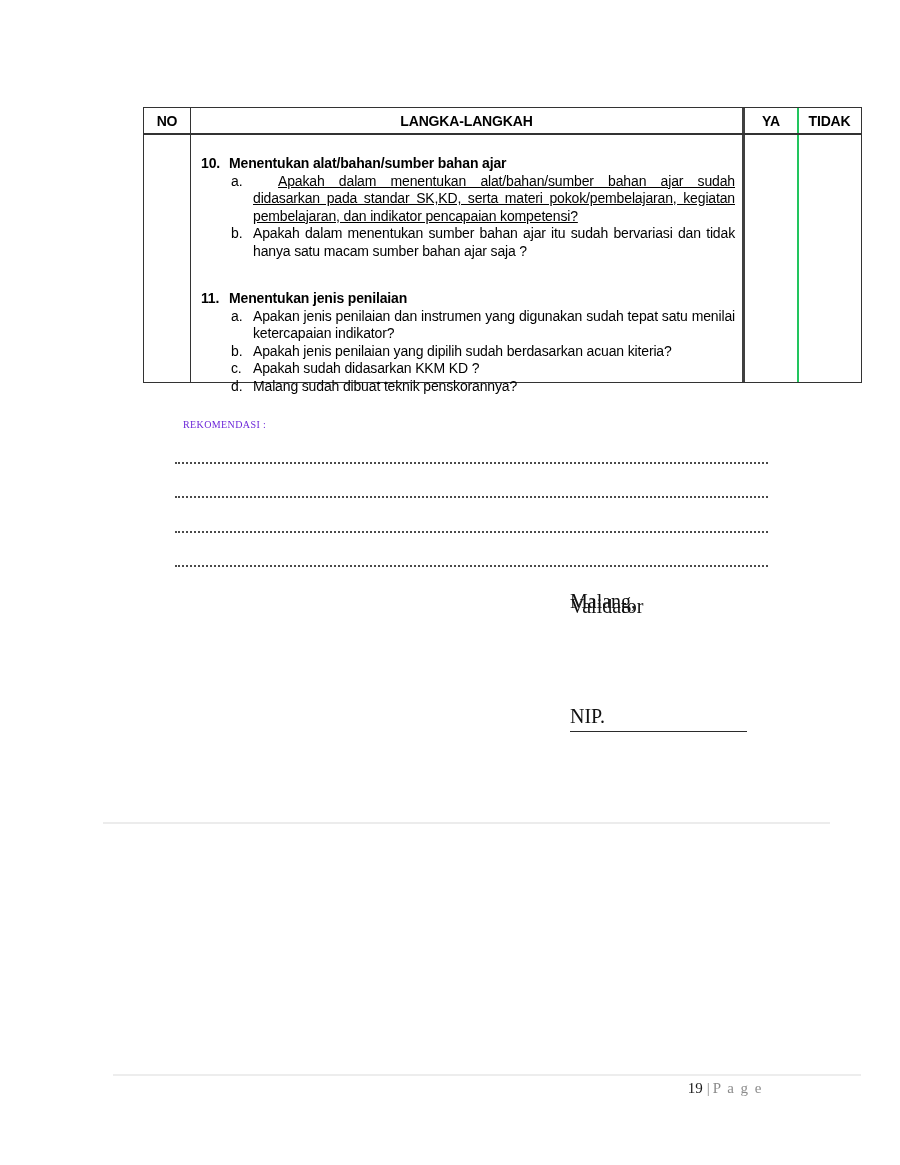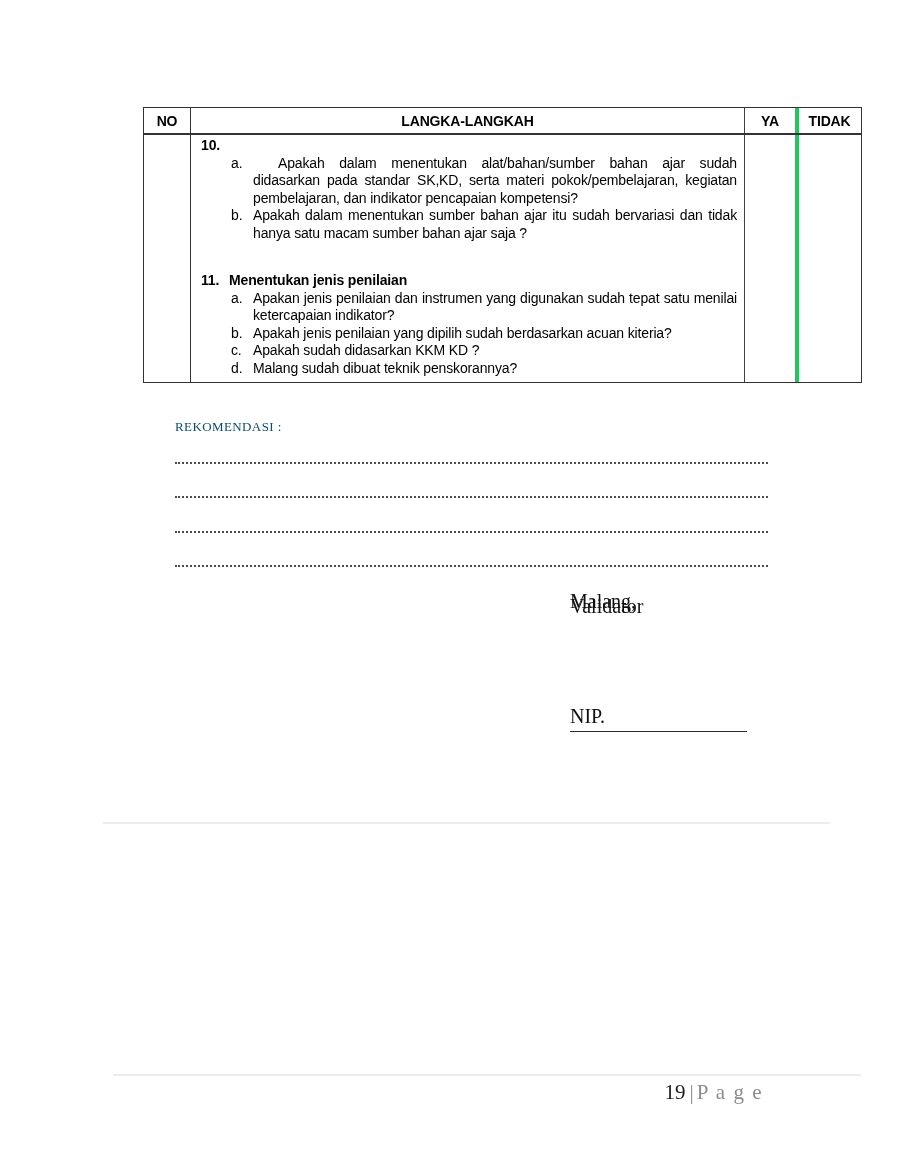--- a/index.html
+++ b/index.html
@@ -16,36 +16,36 @@
   }
   .t-row{display:flex;}
   .t-head{height:25px;border-bottom:2px solid #333;}
   .t-head .c{
     display:flex;align-items:center;justify-content:center;
     font-weight:bold;font-size:14px;
   }
   .t-body{height:247px;}
   .c{box-sizing:border-box;}
   .c.no{width:47px;border-right:1px solid #333;flex:none;}
-  .c.steps{width:554px;border-right:1px solid #404040;flex:none;}
-  .c.ya{width:54px;border-right:4px solid #22c55e;flex:none;}
+  .c.steps{width:554px;border-right:3px solid #404040;flex:none;}
+  .c.ya{width:54px;border-right:2px solid #22c55e;flex:none;}
   .c.tidak{width:61px;flex:none;}
-  .c.steps.bodycell{padding:2px 7px 0 10px;line-height:17.5px;}
+  .c.steps.bodycell{padding:20px 7px 0 10px;line-height:17.5px;}
   .sec-title{display:flex;font-weight:bold;}
   .sec-num{width:28px;flex:none;}
   .sec-gap{margin-top:30px;}
   .items{margin-left:30px;}
   .item{display:flex;}
   .marker{width:22px;flex:none;}
   .itxt{flex:1;text-align:justify;}
-  .itxt.tabbed{text-indent:25px;}
+  .itxt.tabbed{text-indent:25px;text-decoration:underline;}
   
   .rekom{
-    position:absolute;left:175px;top:419px;
-    font-size:13px;letter-spacing:0.4px;color:#0c4a6e;
+    position:absolute;left:183px;top:419px;
+    font-size:10px;letter-spacing:0.4px;color:#6d28d9;
   }
   .dotline{
     position:absolute;left:175px;width:593px;height:0;
     border-top:2px dotted #4a4a4a;
   }
   
   .sig-text{position:absolute;left:570px;font-size:20px;color:#111;text-align:right;}
   .sig-line{
     position:absolute;left:570px;top:731px;width:177px;height:0;
     border-top:1px solid #2b2b2b;
@@ -54,21 +54,21 @@
   .page-sep{
     position:absolute;left:103px;top:822px;width:727px;height:2px;
     background:#ececec;
   }
   .footer-rule{
     position:absolute;left:113px;top:1074px;width:748px;height:1.5px;
     background:#ededed;
   }
   .footer{
     position:absolute;right:137px;top:1080px;
-    font-size:21px;white-space:nowrap;
+    font-size:15px;white-space:nowrap;
   }
   .pg-num{color:#1a1a1a;}
   .pg-sep{color:#8c8c8c;margin:0 3px 0 4px;}
   .pg-label{color:#8c8c8c;letter-spacing:1.5px;}
 </style>
 </head>
 <body>
 
 <div class="doc-table">
   <div class="t-row t-head">
@@ -77,20 +77,21 @@
     <div class="c ya">YA</div>
     <div class="c tidak">TIDAK</div>
   </div>
   <div class="t-row t-body">
     <div class="c no"></div>
     <div class="c steps bodycell">
 
       <div class="sec">
         <div class="sec-title">
           <span class="sec-num">10.</span>
+          <span>Menentukan alat/bahan/sumber bahan ajar</span>
         </div>
         <div class="items">
           <div class="item">
             <span class="marker">a.</span>
             <div class="itxt tabbed">Apakah dalam menentukan alat/bahan/sumber bahan ajar sudah didasarkan pada standar SK,KD, serta materi pokok/pembelajaran, kegiatan pembelajaran, dan indikator pencapaian kompetensi?</div>
           </div>
           <div class="item">
             <span class="marker">b.</span>
             <div class="itxt">Apakah dalam menentukan sumber bahan ajar itu sudah bervariasi dan tidak hanya satu macam sumber bahan ajar saja ?</div>
           </div>

